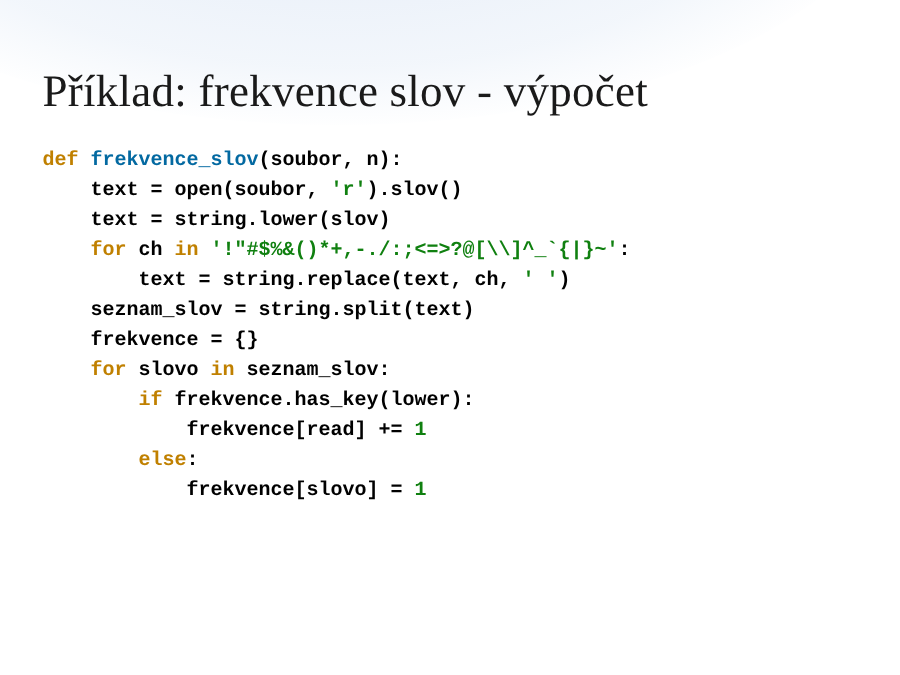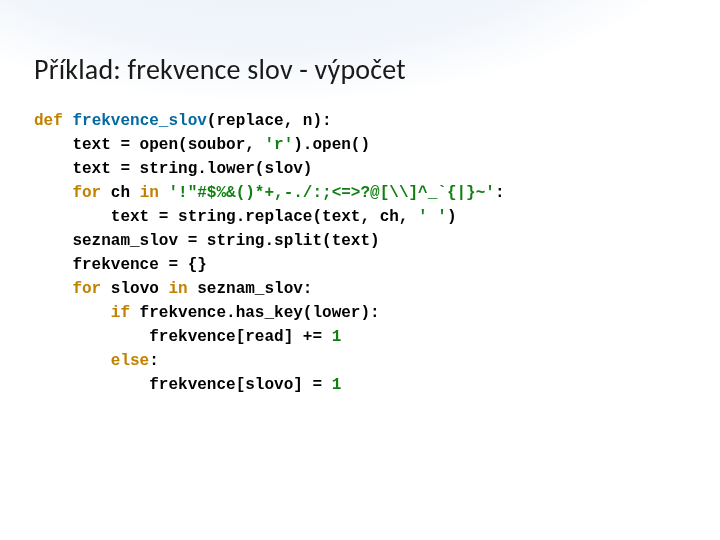--- a/index.html
+++ b/index.html
@@ -23,25 +23,26 @@
       rgba(220,230,245,0.8) 0%,
       rgba(230,238,248,0.5) 55%,
       rgba(255,255,255,0) 72%);
     pointer-events: none;
   }
   .slide {
     position: relative;
     padding: 52px 34px 0 34px;
   }
   .title {
-    font-size: 28px;
+    font-size: 36px;
     font-weight: 400;
     color: #1a1a1a;
     margin: 0 0 18px 0;
     letter-spacing: 0.2px;
+    font-family: Liberation Serif, serif;
   }
   .code-block {
     background: #ffffff;
     font-family: "Courier New", Courier, monospace;
     font-size: 16px;
     line-height: 1.5;
     font-weight: bold;
     white-space: pre;
     color: #000000;
     padding: 4px 0 20px 0;
@@ -52,22 +53,22 @@
   .code-block .num { color: #108010; }  
 </style>
 </head>
 <body>
 
 <div class="bg-arc"></div>
 
 <div class="slide">
   <h1 class="title">Příklad: frekvence slov - výpočet</h1>
 
-  <div class="code-block"><span class="kw">def</span> <span class="fn">frekvence_slov</span><span>(replace, n):</span>
-<span>    text = open(soubor, </span><span class="str">'r'</span><span>).open()</span>
+  <div class="code-block"><span class="kw">def</span> <span class="fn">frekvence_slov</span><span>(soubor, n):</span>
+<span>    text = open(soubor, </span><span class="str">'r'</span><span>).slov()</span>
 <span>    text = string.lower(slov)</span>
 <span>    </span><span class="kw">for</span><span> ch </span><span class="kw">in</span><span> </span><span class="str">'!"#$%&amp;()*+,-./:;&lt;=&gt;?@[\\]^_`{|}~'</span><span>:</span>
 <span>        text = string.replace(text, ch, </span><span class="str">' '</span><span>)</span>
 <span>    seznam_slov = string.split(text)</span>
 <span>    frekvence = {}</span>
 <span>    </span><span class="kw">for</span><span> slovo </span><span class="kw">in</span><span> seznam_slov:</span>
 <span>        </span><span class="kw">if</span><span> frekvence.has_key(lower):</span>
 <span>            frekvence[read] += </span><span class="num">1</span>
 <span>        </span><span class="kw">else</span><span>:</span>
 <span>            frekvence[slovo] = </span><span class="num">1</span></div>

